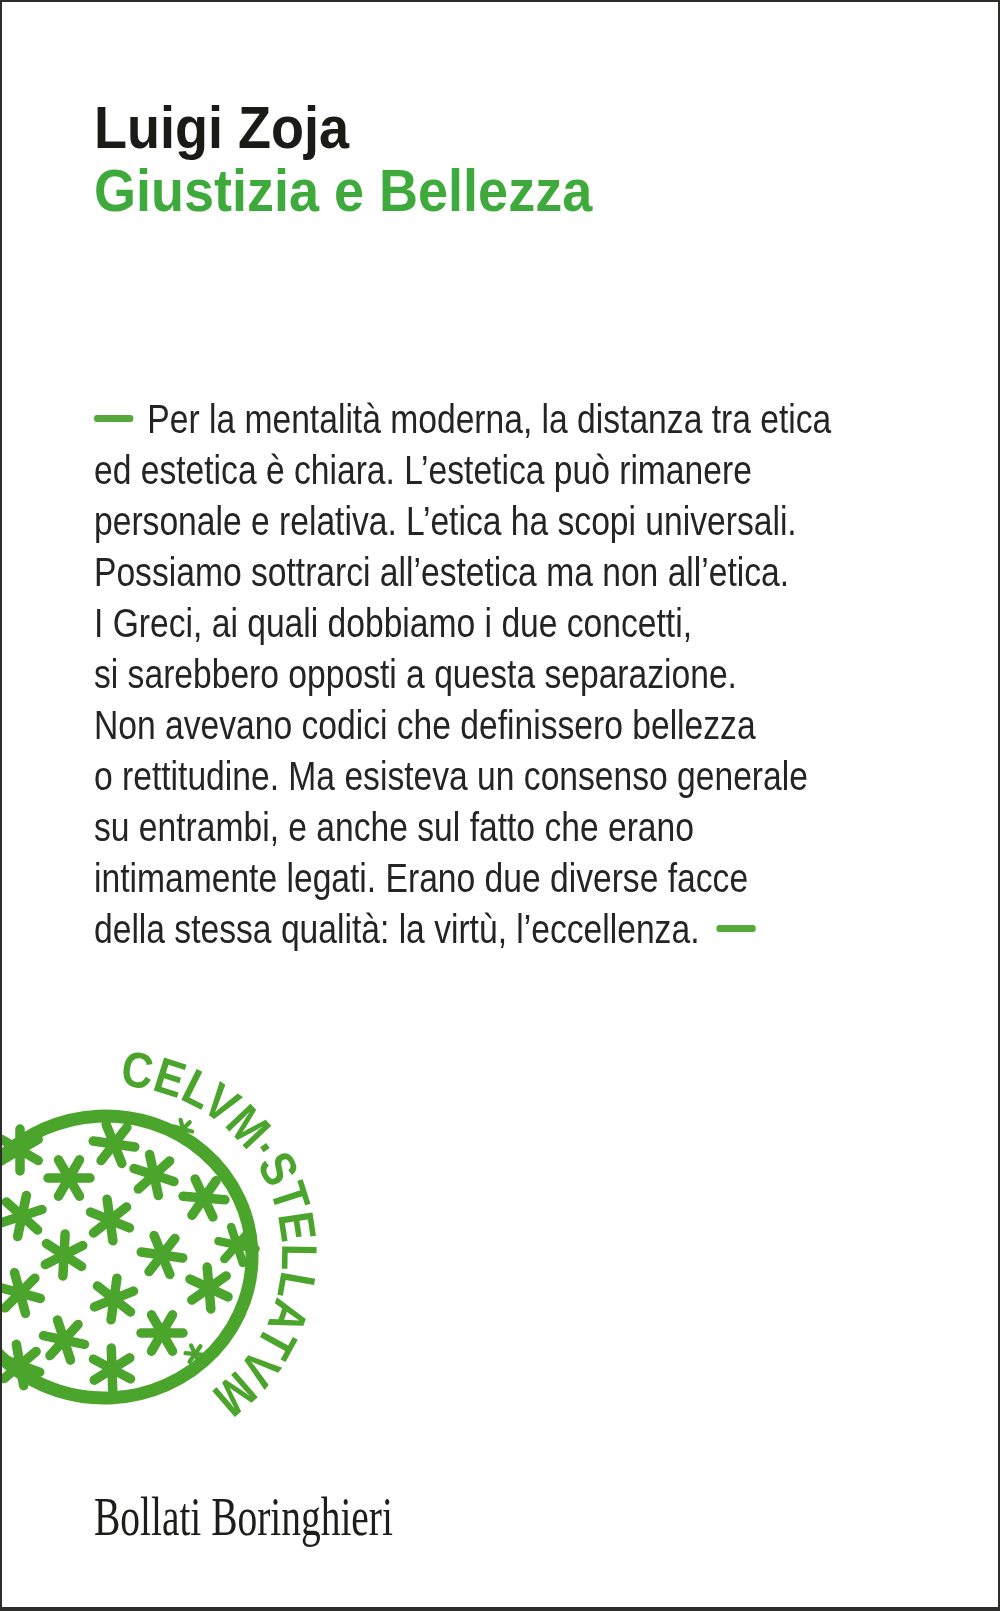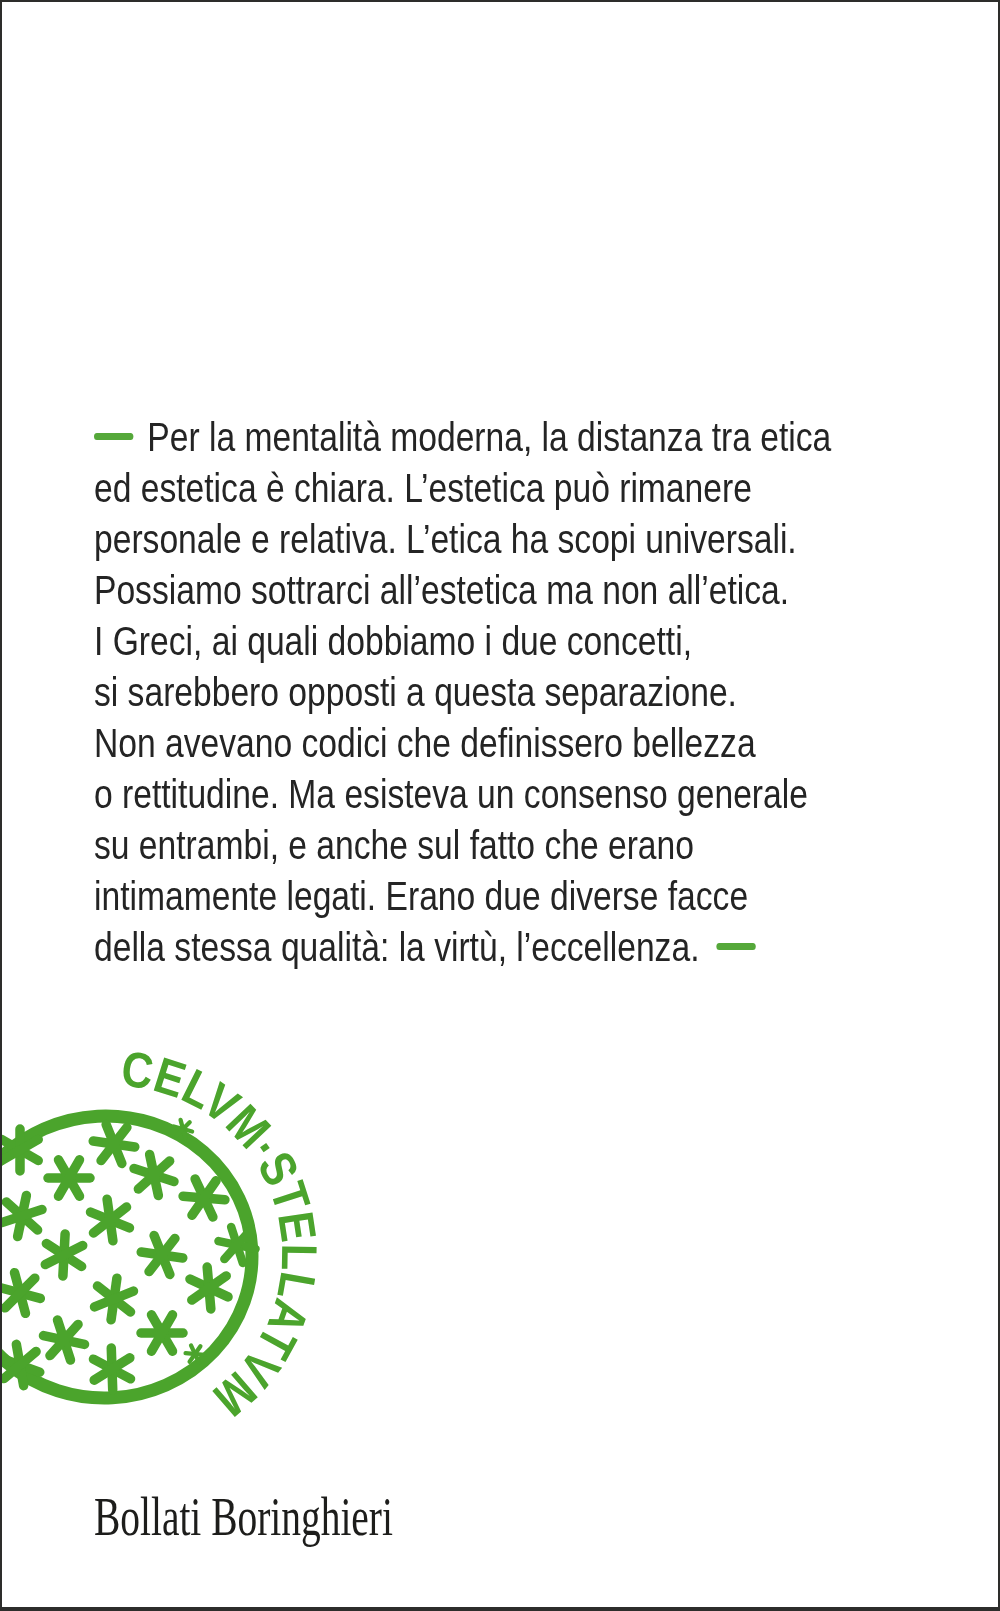--- a/index.html
+++ b/index.html
@@ -12,21 +12,21 @@
     border-bottom-width:4px;
     overflow:hidden;
     font-family:"Liberation Sans","DejaVu Sans",sans-serif;
   }
   
   .headings{position:absolute;left:92px;top:94px;line-height:63px;font-size:60px;font-weight:bold;}
   .hline{transform:scaleX(0.9);transform-origin:0 50%;white-space:nowrap;}
   .author{color:#1a1a17;}
   .booktitle{color:#3faa3c;}
   
-  .quote{position:absolute;left:92px;top:410px;font-size:41px;line-height:51px;color:#242424;}
+  .quote{position:absolute;left:92px;top:392px;font-size:41px;line-height:51px;color:#242424;}
   .qline{transform:scaleX(0.82);transform-origin:0 50%;white-space:nowrap;}
   .dash{
     display:inline-block;width:48px;height:7px;border-radius:3.5px;
     background:#55a83a;vertical-align:11px;
   }
   .dash-open{margin-right:17px;}
   .dash-close{margin-left:21px;}
   
   .logo{position:absolute;left:0;top:1000px;}
   
@@ -35,20 +35,28 @@
     font-family:"Liberation Serif","DejaVu Serif",serif;
     font-size:54px;line-height:58px;color:#1d1d1b;
     transform:scaleX(0.73);transform-origin:0 50%;white-space:nowrap;
   }
 </style>
 </head>
 <body>
 
 <div class="page">
 
+  <header class="headings">
+    <div class="hline author">
+      <span>Luigi Zoja</span>
+    </div>
+    <div class="hline booktitle">
+      <span>Giustizia e Bellezza</span>
+    </div>
+  </header>
 
   <div class="quote">
     <div class="qline"><span class="dash dash-open"></span><span>Per la mentalità moderna, la distanza tra etica</span></div>
     <div class="qline"><span>ed estetica è chiara. L’estetica può rimanere</span></div>
     <div class="qline"><span>personale e relativa. L’etica ha scopi universali.</span></div>
     <div class="qline"><span>Possiamo sottrarci all’estetica ma non all’etica.</span></div>
     <div class="qline"><span>I Greci, ai quali dobbiamo i due concetti,</span></div>
     <div class="qline"><span>si sarebbero opposti a questa separazione.</span></div>
     <div class="qline"><span>Non avevano codici che definissero bellezza</span></div>
     <div class="qline"><span>o rettitudine. Ma esisteva un consenso generale</span></div>

